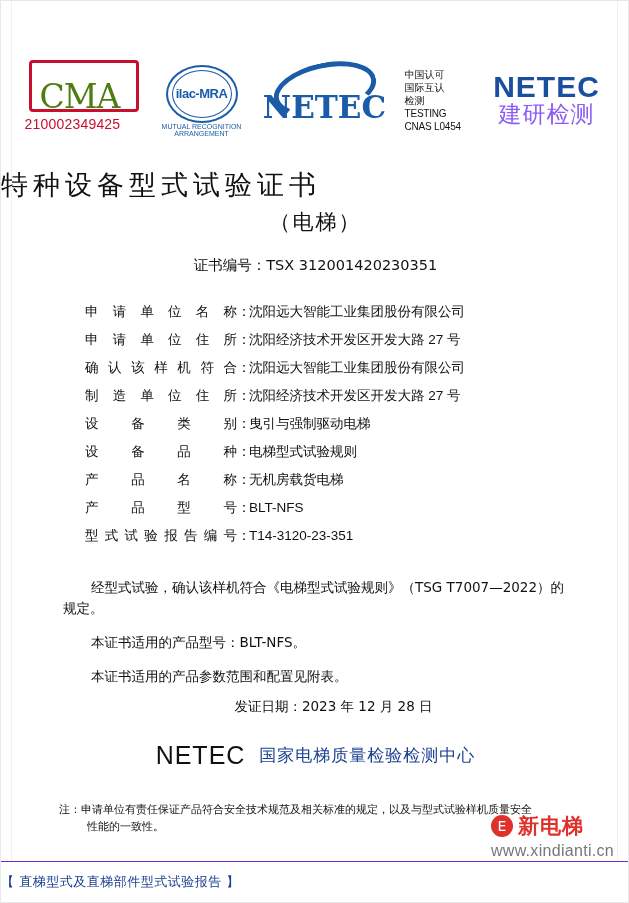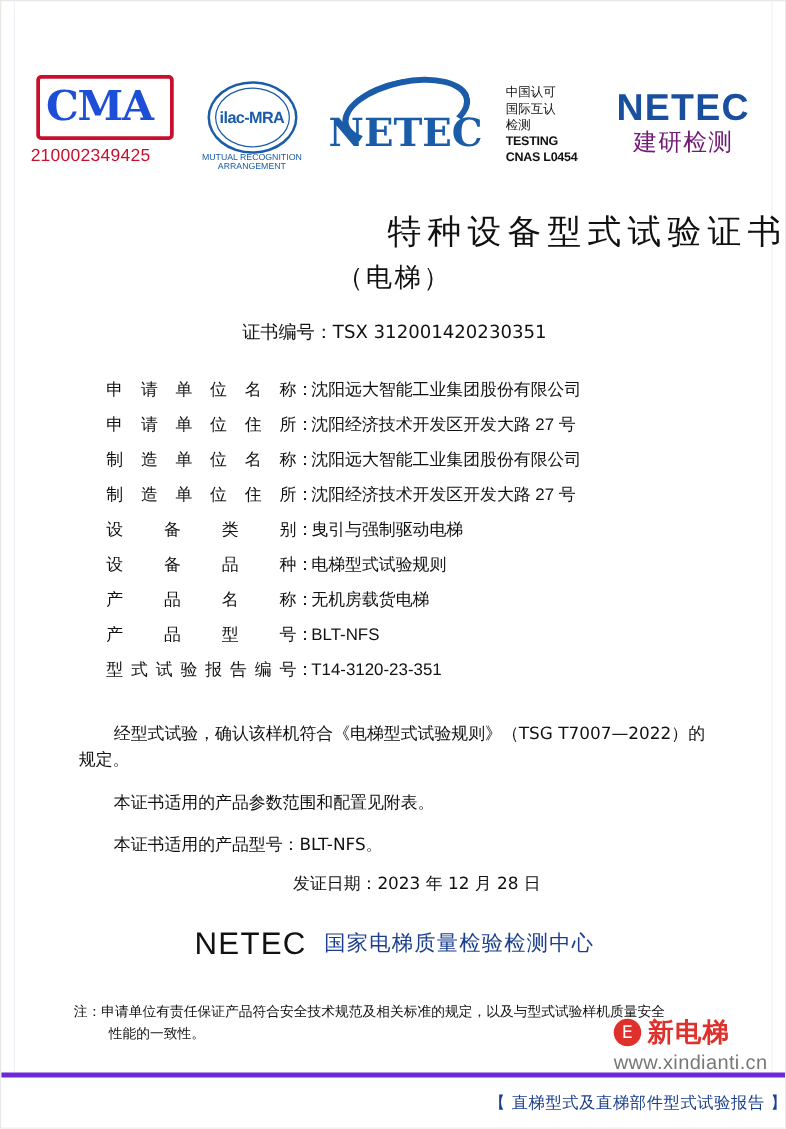--- a/index.html
+++ b/index.html
@@ -43,28 +43,28 @@
     top: 0;
     width: 110px;
     height: 52px;
     border: 3px solid #c8102e;
     border-radius: 4px;
     box-sizing: border-box;
   }
   .cma-text {
     position: absolute;
     left: 0;
-    top: 0;
+    top: 12px;
     width: 110px;
     height: 52px;
     line-height: 50px;
     text-align: center;
-    color: #1d4ed8;
+    color: #4d7c0f;
     font-family: "DejaVu Serif", serif;
-    font-weight: bold;
+    font-weight: normal;
     font-size: 33px;
     letter-spacing: -1px;
   }
   .cma-num {
     position: absolute;
     left: 0;
     top: 56px;
     width: 118px;
     color: #c8102e;
     font-size: 14px;
@@ -153,48 +153,48 @@
   .cnas-side {
     width: 66px;
     color: #111;
     font-size: 10px;
     line-height: 13px;
     font-family: "Liberation Sans", sans-serif;
     text-align: left;
     margin-top: 2px;
   }
   .cnas-side .cn { font-size: 10px; }
-  .cnas-side .en { font-weight: bold; font-size: 10px; letter-spacing: -0.2px;}
+  .cnas-side .en { font-weight: normal; font-size: 10px; letter-spacing: -0.2px;}
   
   .netec {
     width: 120px;
     text-align: center;
   }
   .netec-main {
     color: #1a4fa0;
     font-family: "Liberation Sans", sans-serif;
     font-weight: bold;
     font-size: 30px;
     letter-spacing: 1px;
     line-height: 32px;
   }
   .netec-sub {
-    color: #701a75;
-    font-size: 19px;
+    color: #8b5cf6;
+    font-size: 23px;
     letter-spacing: 1px;
     line-height: 24px;
     font-family: Liberation Serif, serif;
   }
   
   .title {
     position: absolute;
     top: 166px;
     left: 0;
     width: 629px;
-    text-align: right;
+    text-align: left;
     font-size: 27px;
     letter-spacing: 5px;
     color: #111;
     font-family: "DejaVu Serif", serif;
   }
   .subtitle {
     position: absolute;
     top: 207px;
     left: 0;
     width: 629px;
@@ -350,25 +350,25 @@
     margin-top: 2px;
     letter-spacing: 0.3px;
   }
   
   .footer {
     position: absolute;
     left: 0;
     bottom: 0;
     width: 629px;
     height: 40px;
-    border-top: 4px solid #6d28d9;
+    border-top: 1px solid #6d28d9;
     background: #fff;
     display: flex;
     align-items: center;
-    justify-content: flex-end;
+    justify-content: flex-start;
   }
   .footer-text {
     color: #1b3f8f;
     font-size: 13px;
     font-family: "DejaVu Sans", sans-serif;
     letter-spacing: 0.5px;
   }
   
   .side-rule-l, .side-rule-r {
     position: absolute;
@@ -437,21 +437,21 @@
       <div class="fval">沈阳远大智能工业集团股份有限公司</div>
     </div>
 
     <div class="frow">
       <div class="flabel">申请单位住所</div>
       <div class="fsep">：</div>
       <div class="fval">沈阳经济技术开发区开发大路 27 号</div>
     </div>
 
     <div class="frow">
-      <div class="flabel">制造单位名称</div>
+      <div class="flabel">确认该样机符合</div>
       <div class="fsep">：</div>
       <div class="fval">沈阳远大智能工业集团股份有限公司</div>
     </div>
 
     <div class="frow">
       <div class="flabel">制造单位住所</div>
       <div class="fsep">：</div>
       <div class="fval">沈阳经济技术开发区开发大路 27 号</div>
     </div>
 
@@ -483,22 +483,22 @@
       <div class="flabel">型式试验报告编号</div>
       <div class="fsep">：</div>
       <div class="fval">T14-3120-23-351</div>
     </div>
   </div>
 
   <div class="paras">
     <div class="para">
       <span class="indent-span" style="display:inline-block;text-indent:28px;">经型式试验，确认该样机符合《电梯型式试验规则》（TSG T7007—2022）</span><span>的规定。</span>
     </div>
+    <div class="para ind2">本证书适用的产品型号：BLT-NFS。</div>
     <div class="para ind2">本证书适用的产品参数范围和配置见附表。</div>
-    <div class="para ind2">本证书适用的产品型号：BLT-NFS。</div>
   </div>
 
   <div class="issue-date">发证日期：2023 年 12 月 28 日</div>
 
   <div class="org-block">
     <div class="org-netec">NETEC</div>
     <div class="org-lines">
       <div>国家电梯质量检验检测中心</div>
     </div>
   </div>

